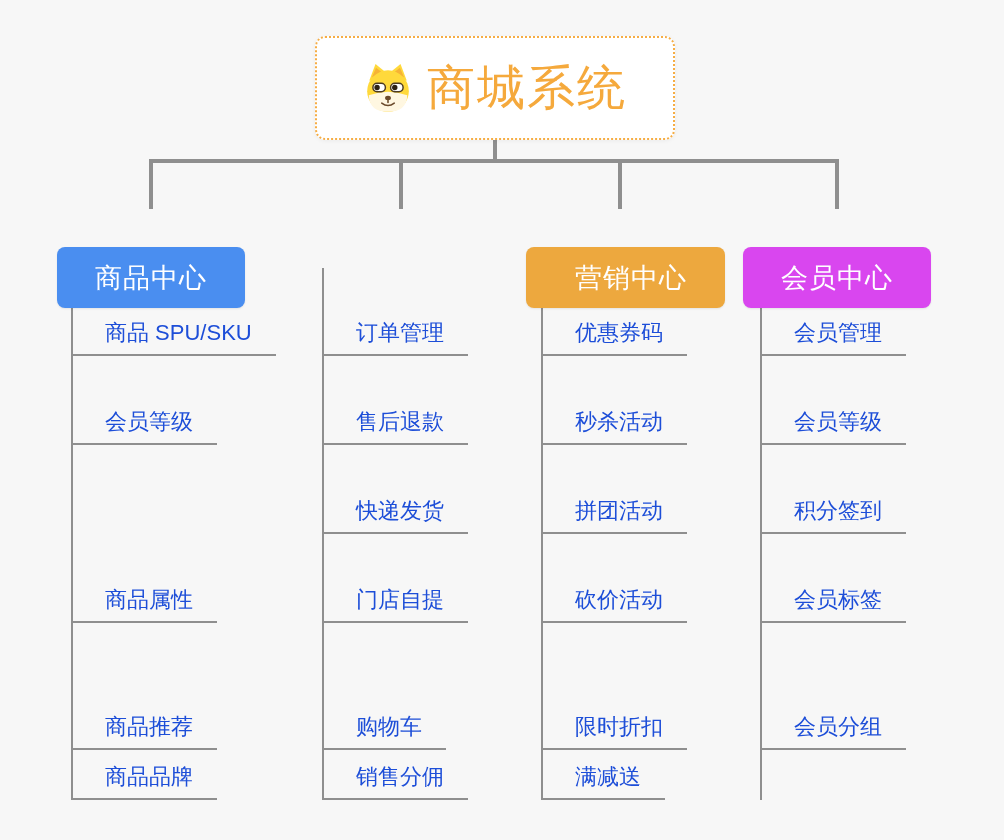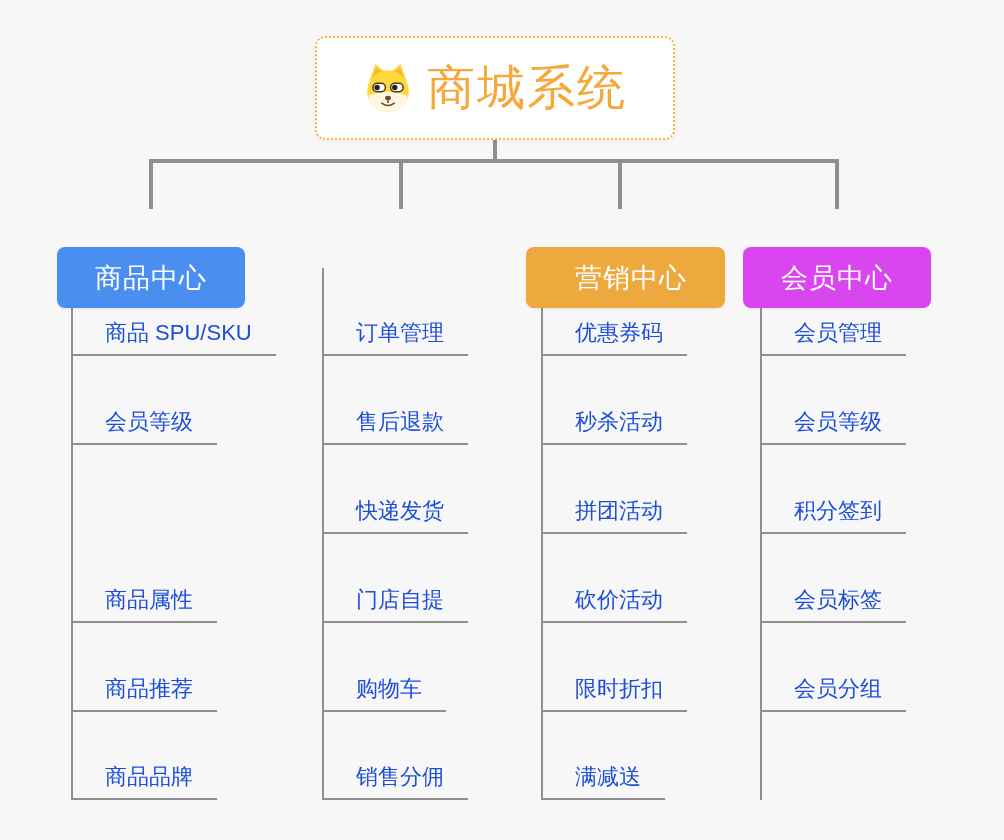--- a/index.html
+++ b/index.html
@@ -57,21 +57,21 @@
     display:flex;align-items:flex-end;white-space:nowrap;cursor:pointer;
   }
   .leaf.c1{left:71px;}
   .leaf.c2{left:322px;}
   .leaf.c3{left:541px;}
   .leaf.c4{left:760px;}
   .leaf.r1{top:314px;}
   .leaf.r2{top:403px;}
   .leaf.r3{top:492px;}
   .leaf.r4{top:581px;}
-  .leaf.r5{top:670px;}
+  .leaf.r5{top:708px;}
   .leaf.r6{top:758px;}
 </style>
 </head>
 <body>
 
 <div class="canvas">
 
   <div class="line stub"></div>
   <div class="line hbar"></div>
   <div class="line drop d1"></div>

